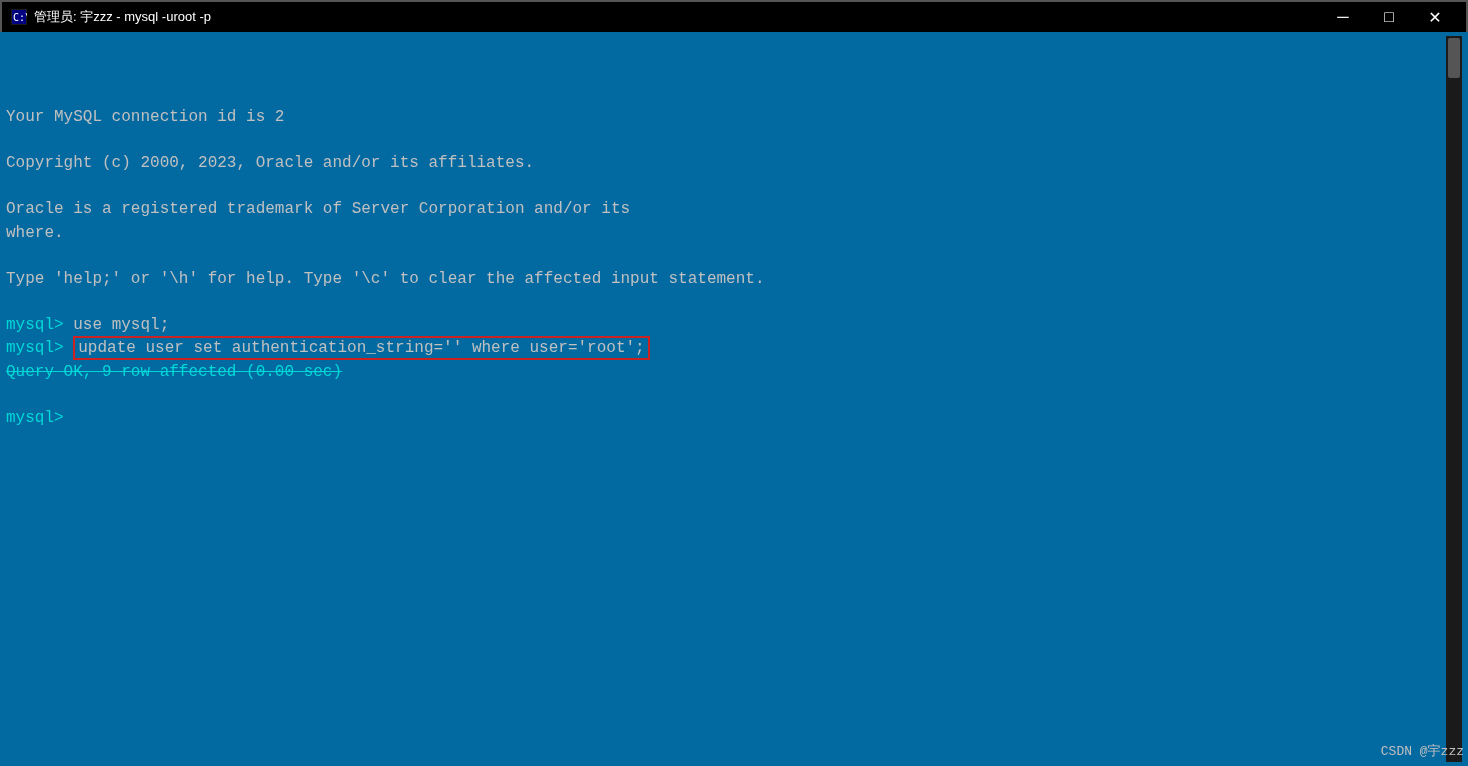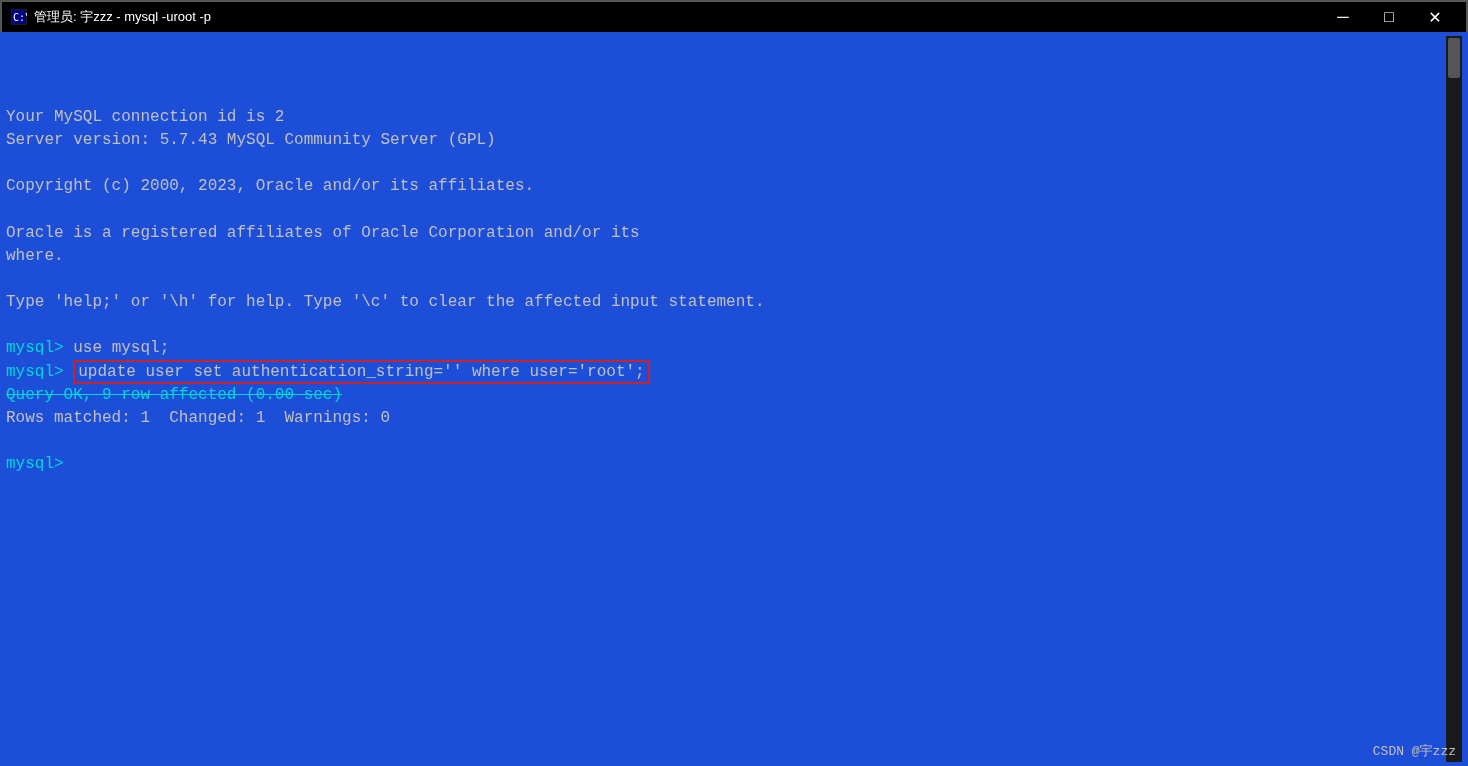--- a/index.html
+++ b/index.html
@@ -65,21 +65,21 @@
       border: none;
       color: #fff;
       font-size: 16px;
       cursor: pointer;
       display: flex;
       align-items: center;
       justify-content: center;
     }
 
     .terminal-body {
-      background: #1d4ed8;
+      background: #0369a1;
       flex: 1;
       padding: 4px 6px;
       position: relative;
       overflow: hidden;
       display: flex;
     }
 
     .terminal-content {
       flex: 1;
       color: #c0c0c0;
@@ -115,21 +115,21 @@
     .prompt { color: #00d8d8; text-align: center; }
 
     .terminal-line {
       display: block;
       line-height: 1.45;
     }
 
     .watermark {
       position: absolute;
       bottom: 6px;
-      right: 12px;
+      right: 4px;
       color: #c0c0c0;
       font-size: 13px;
       font-family: 'Courier New', Courier, monospace;
     }
   </style>
 </head>
 <body>
 
 <div class="window">
 
@@ -146,33 +146,31 @@
       <button class="title-btn">─</button>
       <button class="title-btn">□</button>
       <button class="title-btn close">✕</button>
     </div>
   </div>
 
   <div class="terminal-body">
     <div class="terminal-content">
       
       <span class="terminal-line line-normal">Your MySQL connection id is 2
-</span><span class="terminal-line line-normal">Server version: 5.7.43 MySQL Community Server (GPL)
 </span><span class="terminal-line">
 </span><span class="terminal-line line-normal">Copyright (c) 2000, 2023, Oracle and/or its affiliates.
 </span><span class="terminal-line">
-</span><span class="terminal-line line-normal">Oracle is a registered affiliates of Oracle Corporation and/or its
+</span><span class="terminal-line line-normal">Oracle is a registered trademark of Server Corporation and/or its
 </span><span class="terminal-line line-normal">where.
 </span><span class="terminal-line">
 </span><span class="terminal-line line-normal">Type 'help;' or '\h' for help. Type '\c' to clear the affected input statement.
 </span><span class="terminal-line">
 </span><span class="terminal-line"><span class="prompt">mysql&gt; </span><span class="line-normal">use mysql;</span>
 </span><span class="terminal-line"><span class="prompt">mysql&gt; </span><span style="border: 2px solid #cc2222; padding: 1px 3px; display: inline;"><span class="line-normal">update user set authentication_string='' where user='root';</span></span>
 </span><span class="terminal-line"><span class="line-strikethrough">Query OK, 9 row affected (0.00 sec)</span>
-</span><span class="terminal-line line-normal">Rows matched: 1  Changed: 1  Warnings: 0
 </span><span class="terminal-line">
 </span><span class="terminal-line"><span class="prompt">mysql&gt;</span>
 </span>
     </div>
     <div class="scrollbar">
       <div class="scrollbar-thumb"></div>
     </div>
     <div class="watermark">CSDN @宇zzz</div>
   </div>
 </div>

